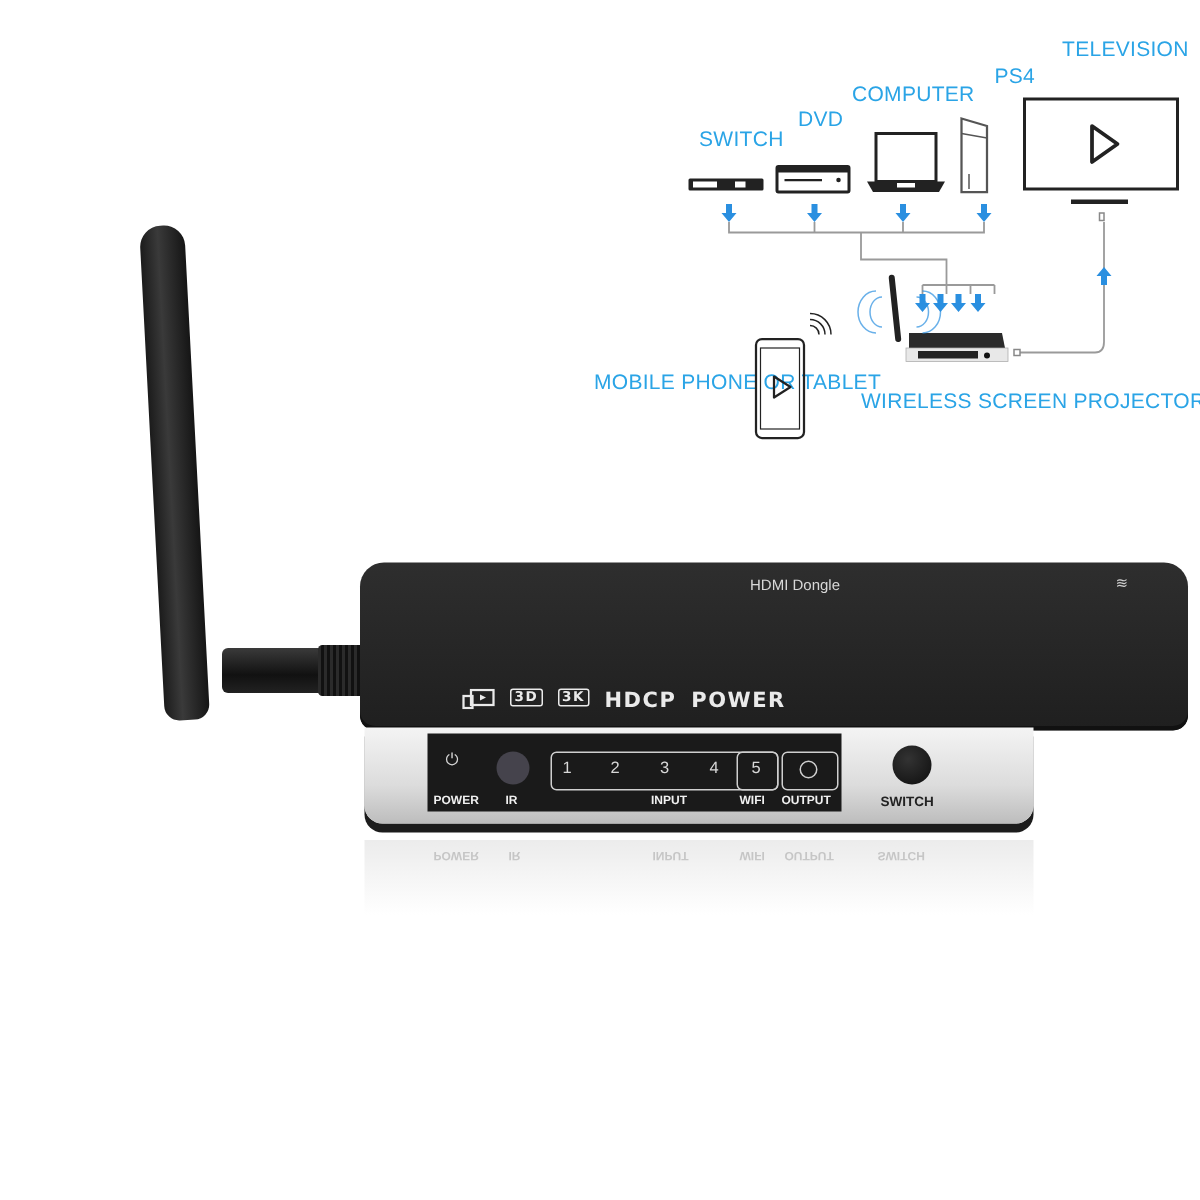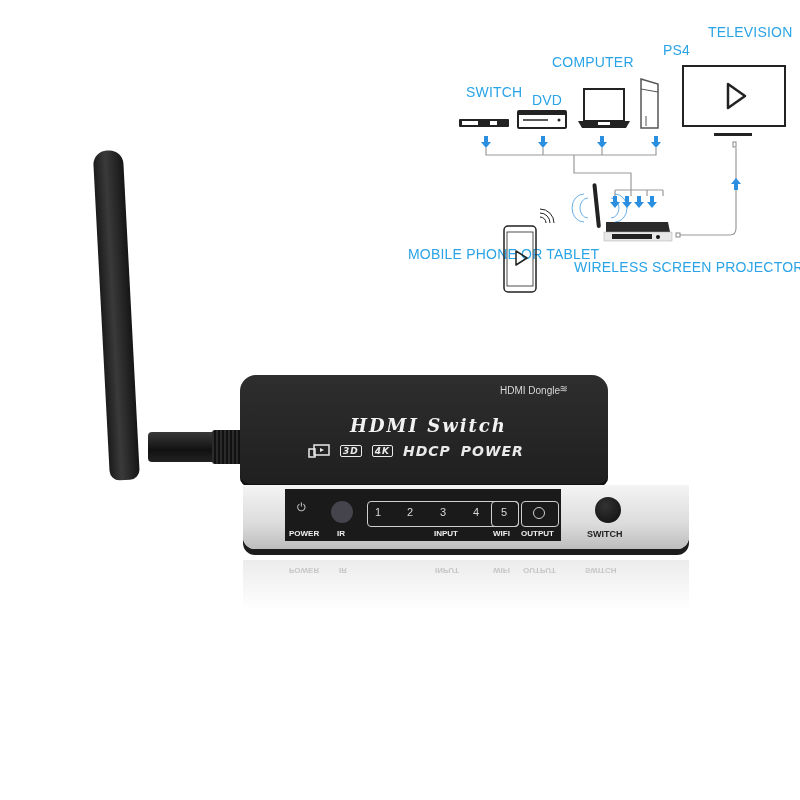--- a/index.html
+++ b/index.html
@@ -11,28 +11,28 @@
   .diagram { position: absolute; left: 0; top: 0; width: 800px; height: 320px; }
   
   .antenna { position: absolute; left: 110px; top: 150px; width: 30px; height: 330px;
              background: linear-gradient(90deg,#1b1b1b,#3a3a3a 40%,#151515);
              border-radius: 14px 14px 10px 10px; transform: rotate(-3deg); transform-origin: bottom; }
   .connector { position: absolute; left: 148px; top: 432px; width: 100px; height: 30px;
                background: linear-gradient(180deg,#3a3a3a,#111 60%,#222); border-radius: 4px; }
   .connector .knurl { position: absolute; right: 4px; top: -2px; width: 32px; height: 34px;
                background: repeating-linear-gradient(90deg,#2b2b2b 0 2px,#111 2px 4px); border-radius: 3px; }
   .connector .gold { position: absolute; right: -4px; top: 10px; width: 5px; height: 12px; background: #b89a4a; }
-  .top-shell { position: absolute; left: 240px; top: 375px; width: 368px; height: 112px;
+  .top-shell { position: absolute; left: 240px; top: 375px; width: 520px; height: 112px;
                background: linear-gradient(180deg,#2e2e2e,#1f1f1f);
-               border-radius: 16px 16px 10px 10px; box-shadow: inset 0 -3px 0 #111; }
+               border-radius: 16px 16px 10px 10px; box-shadow: inset 0 -3px 0 #111; padding-left: 32px; }
   .dongle-text { position: absolute; left: 260px; top: 10px; color: #d8d8d8; font-size: 10px; }
   .wifi-glyph { position: absolute; right: 40px; top: 8px; color: #cfcfcf; font-size: 10px; }
   .brand { position: absolute; left: 110px; top: 40px; color: #f2f2f2; font-family: "DejaVu Serif", serif;
            font-style: italic; font-weight: bold; font-size: 18px; letter-spacing: 2px; }
-  .badges { position: absolute; left: 68px; top: 68px; display: flex; gap: 10px; align-items: center; font-style: italic; }
+  .badges { position: absolute; left: 68px; top: 84px; display: flex; gap: 10px; align-items: flex-start; }
   .badge { color: #eaeaea; font-weight: bold; font-family: "DejaVu Sans", sans-serif; font-size: 14px; letter-spacing: 1px; }
   .badge.small { font-size: 9px; border: 1px solid #eaeaea; padding: 0 2px; border-radius: 2px; }
   .front { position: absolute; left: 243px; top: 485px; width: 446px; height: 64px;
            background: linear-gradient(180deg,#f4f4f4,#dcdcdc 60%,#bdbdbd); border-radius: 0 0 12px 12px;
            box-shadow: 0 6px 0 #1c1c1c; }
   .panel { position: absolute; left: 42px; top: 4px; width: 276px; height: 52px; background: #1a1a1a; }
   .panel .t { position: absolute; color: #f0f0f0; font-weight: bold; font-size: 8px; }
   .panel .n { position: absolute; color: #d8d8d8; font-size: 11px; }
   .ir-dot { position: absolute; left: 46px; top: 12px; width: 22px; height: 22px; border-radius: 50%; background: #45434c; }
   .input-box { position: absolute; left: 82px; top: 12px; width: 150px; height: 24px; border: 1px solid #cfcfcf; border-radius: 4px; }
@@ -45,25 +45,25 @@
   .reflection { position: absolute; left: 243px; top: 560px; width: 446px; height: 50px;
                 background: linear-gradient(180deg,rgba(200,200,200,0.35),rgba(255,255,255,0)); }
   .refl-text { position: absolute; color: rgba(120,120,120,0.35); font-weight: bold; font-size: 8px; transform: scaleY(-1); }
 </style>
 </head>
 <body>
 
 <div class="diagram">
 
   <span class="lbl" style="left:466px;top:84px">SWITCH</span>
-  <span class="lbl" style="left:532px;top:92px">DVD</span>
-  <span class="lbl" style="left:552px;top:54px">COMPUTER</span>
+  <span class="lbl" style="left:532px;top:71px">DVD</span>
+  <span class="lbl" style="left:568px;top:54px">COMPUTER</span>
   <span class="lbl" style="left:663px;top:42px">PS4</span>
   <span class="lbl" style="left:708px;top:24px">TELEVISION</span>
-  <span class="lbl" style="left:408px;top:246px">MOBILE PHONE OR TABLET</span>
+  <span class="lbl" style="left:396px;top:246px">MOBILE PHONE OR TABLET</span>
   <span class="lbl" style="left:574px;top:259px">WIRELESS SCREEN PROJECTOR</span>
 
   <svg class="abs" style="left:0;top:0" width="800" height="320">
 
     <g>
       <rect x="459" y="119" width="50" height="8" rx="1" fill="#222"></rect>
       <rect x="462" y="121" width="16" height="4" fill="#fff"></rect>
       <rect x="490" y="121" width="7" height="4" fill="#fff"></rect>
     </g>
 
@@ -138,29 +138,28 @@
 <div class="abs" style="left:0;top:0;width:800px;height:800px">
   <div class="antenna"></div>
   <div class="connector">
     <div class="knurl"></div>
       <div class="gold"></div>
   </div>
 
   <div class="top-shell">
     <span class="dongle-text">HDMI Dongle</span>
     <span class="wifi-glyph">≋</span>
-    <span class="brand">HDMI Switch</span>
     <div class="badges">
       <svg width="22" height="14">
         <rect x="6" y="1" width="15" height="10" fill="none" stroke="#eaeaea" stroke-width="1.5"></rect>
         <rect x="1" y="5" width="6" height="8" fill="none" stroke="#eaeaea" stroke-width="1.5"></rect>
         <path d="M12 4 L16 6 L12 8 Z" fill="#eaeaea"></path>
       </svg>
       <span class="badge small">3D</span>
-      <span class="badge small">4K</span>
+      <span class="badge small">3K</span>
       <span class="badge">HDCP</span>
       <span class="badge">POWER</span>
     </div>
   </div>
 
   <div class="front">
     <div class="panel">
       <span class="n" style="left:12px;top:12px;font-size:11px">⏻</span>
       <span class="t" style="left:4px;top:40px">POWER</span>
       <div class="ir-dot"></div>

